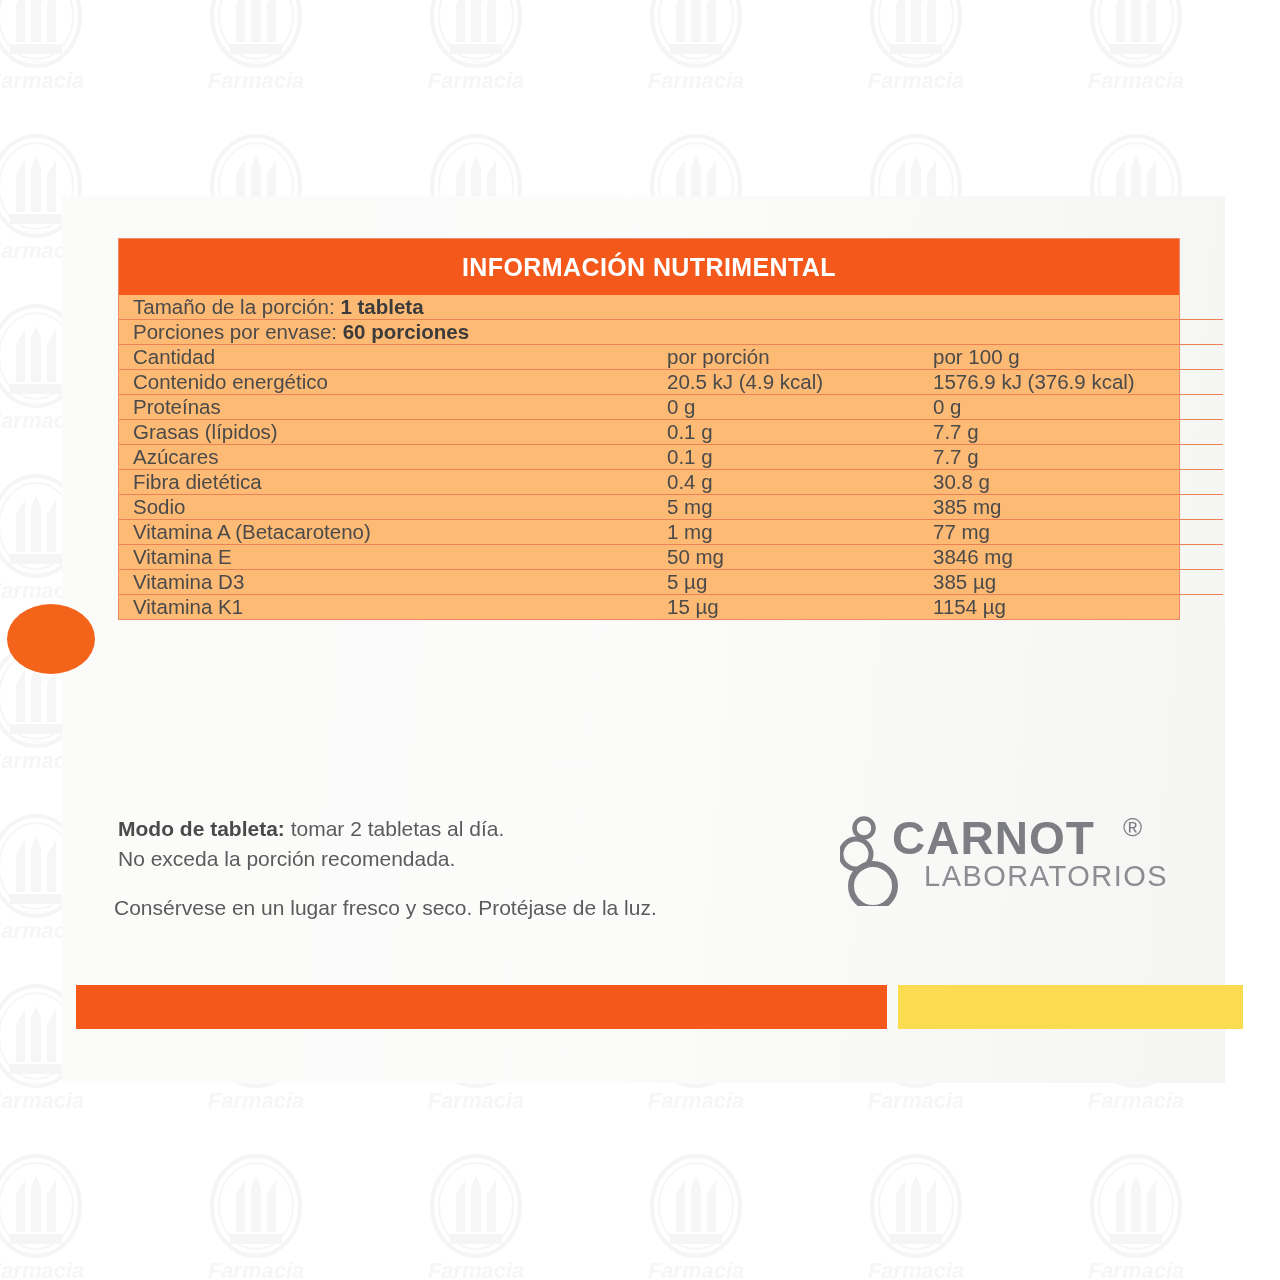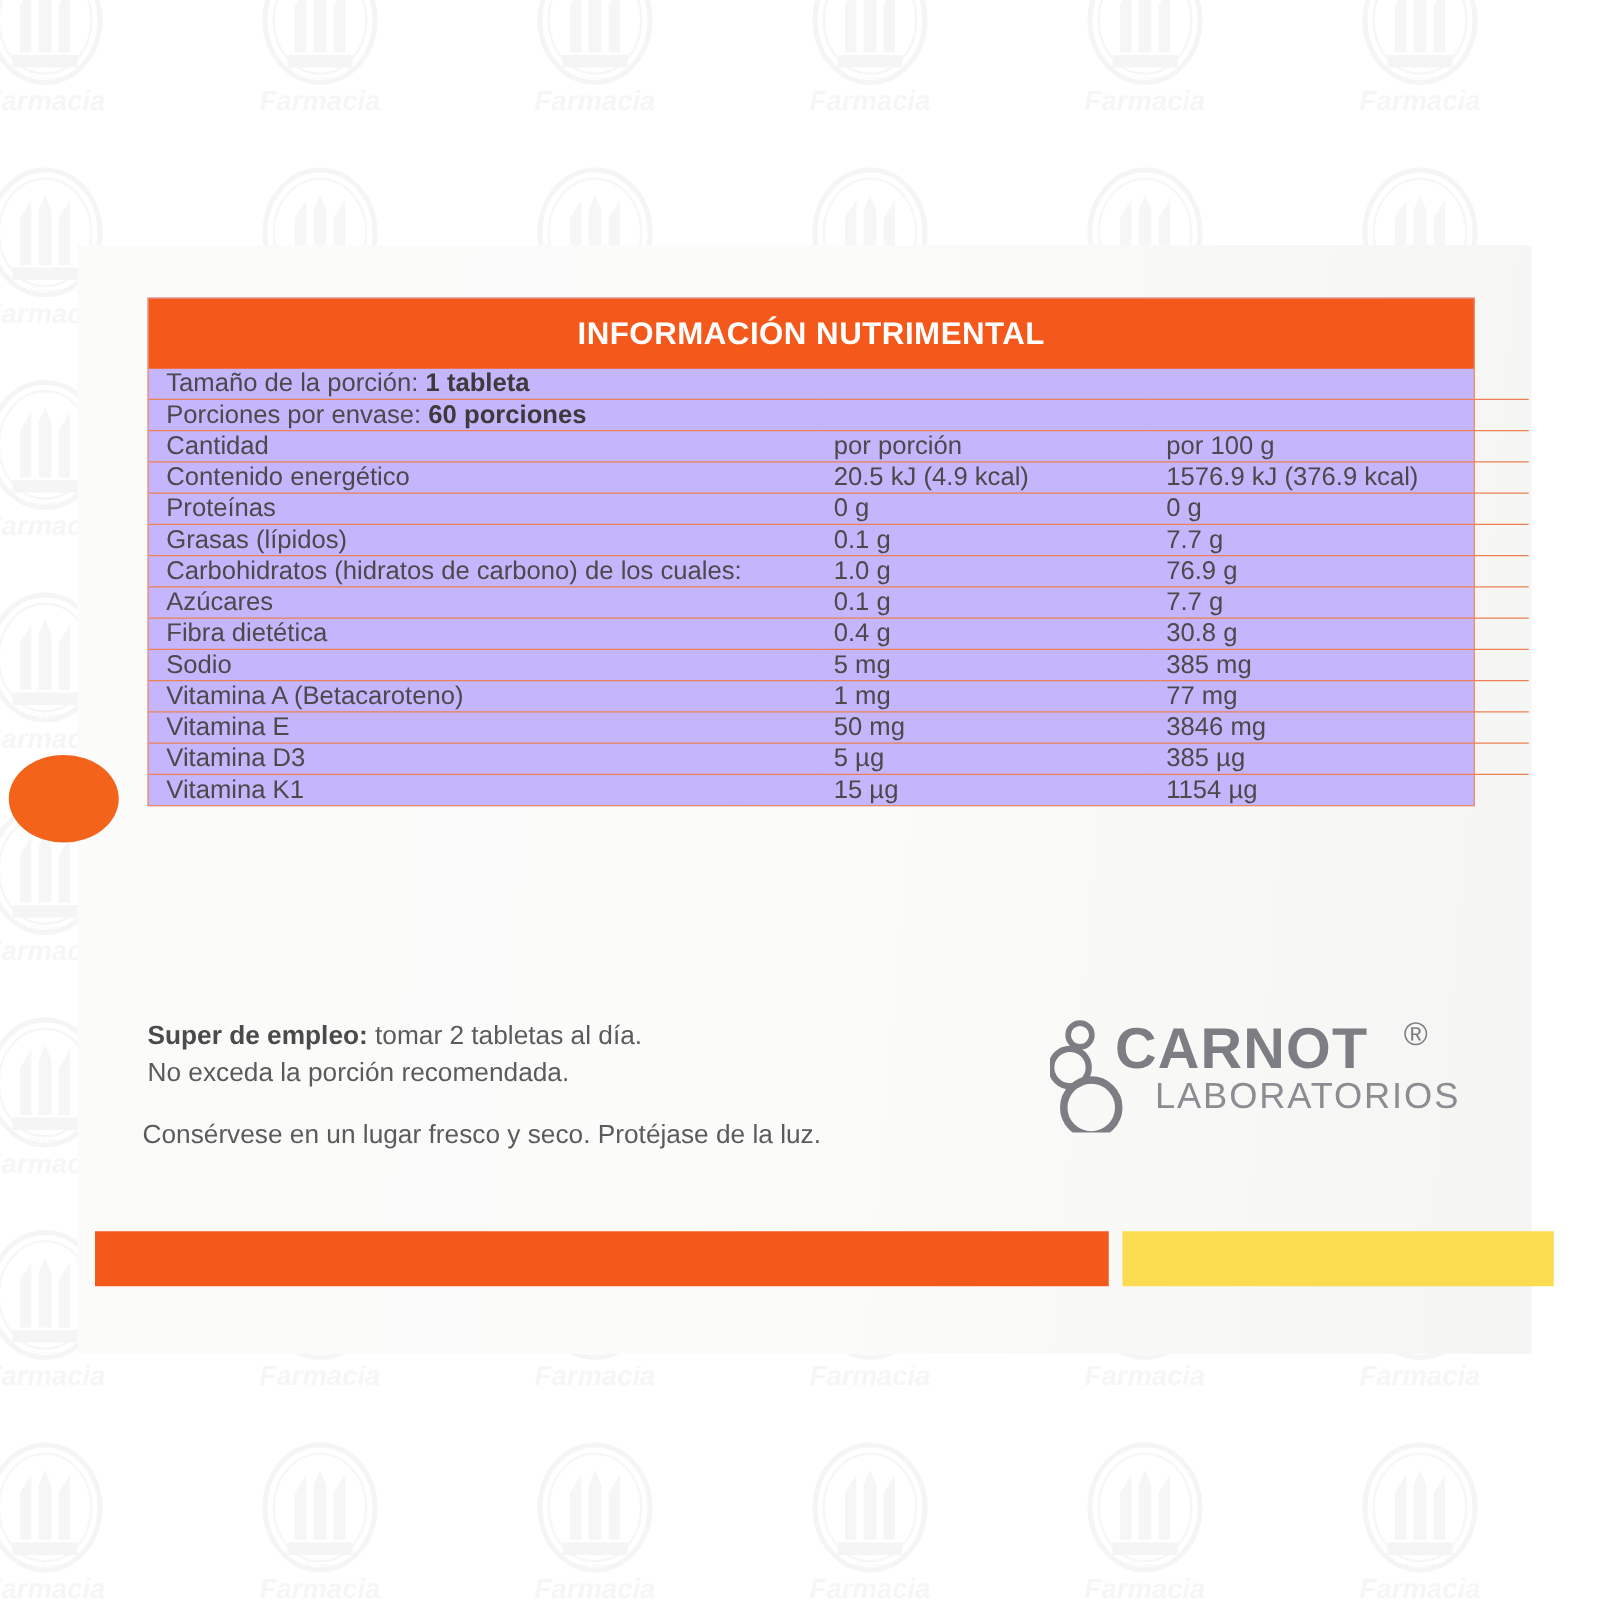--- a/index.html
+++ b/index.html
@@ -71,21 +71,21 @@
   .nutri-table {
     position: absolute;
     left: 56px;
     top: 42px;
     width: 1062px;
     z-index: 3;
     border: 1px solid #e8apologies;
   }
   .nutri-table {
     border: 1px solid #ef8a66;
-    background: #c4b5fd;
+    background: #fdba74;
     box-sizing: border-box;
   }
   .nutri-head {
     background: #f4581a;
     height: 56px;
     display: flex;
     align-items: center;
     justify-content: center;
   }
   .nutri-head-title {
@@ -1182,25 +1182,20 @@
             </tr>
             <tr>
               <td class="c-name">Proteínas</td>
               <td class="c-serv">0 g</td>
               <td class="c-100">0 g</td>
             </tr>
             <tr>
               <td class="c-name">Grasas (lípidos)</td>
               <td class="c-serv">0.1 g</td>
               <td class="c-100">7.7 g</td>
-            </tr>
-            <tr>
-              <td class="c-name">Carbohidratos (hidratos de carbono) de los cuales:</td>
-              <td class="c-serv">1.0 g</td>
-              <td class="c-100">76.9 g</td>
             </tr>
             <tr>
               <td class="c-name">Azúcares</td>
               <td class="c-serv">0.1 g</td>
               <td class="c-100">7.7 g</td>
             </tr>
             <tr>
               <td class="c-name">Fibra dietética</td>
               <td class="c-serv">0.4 g</td>
               <td class="c-100">30.8 g</td>
@@ -1228,21 +1223,21 @@
             <tr>
               <td class="c-name">Vitamina K1</td>
               <td class="c-serv">15 µg</td>
               <td class="c-100">1154 µg</td>
             </tr>
           </tbody>
       </table>
     </div>
 
     <div class="usage">
-      <div><span class="lbl">Super de empleo:</span><span> tomar 2 tabletas al día.</span></div>
+      <div><span class="lbl">Modo de tableta:</span><span> tomar 2 tabletas al día.</span></div>
       <div>No exceda la porción recomendada.</div>
     </div>
 
     <div class="storage">Consérvese en un lugar fresco y seco. Protéjase de la luz.</div>
 
     <div class="carnot">
       <svg viewBox="0 0 330 92" xmlns="http://www.w3.org/2000/svg" aria-hidden="true">
         <g fill="none" stroke="#7d7d84">
           <circle cx="24" cy="14" r="9.5" stroke-width="4.5"></circle>
           <circle cx="16" cy="40" r="15" stroke-width="5"></circle>

